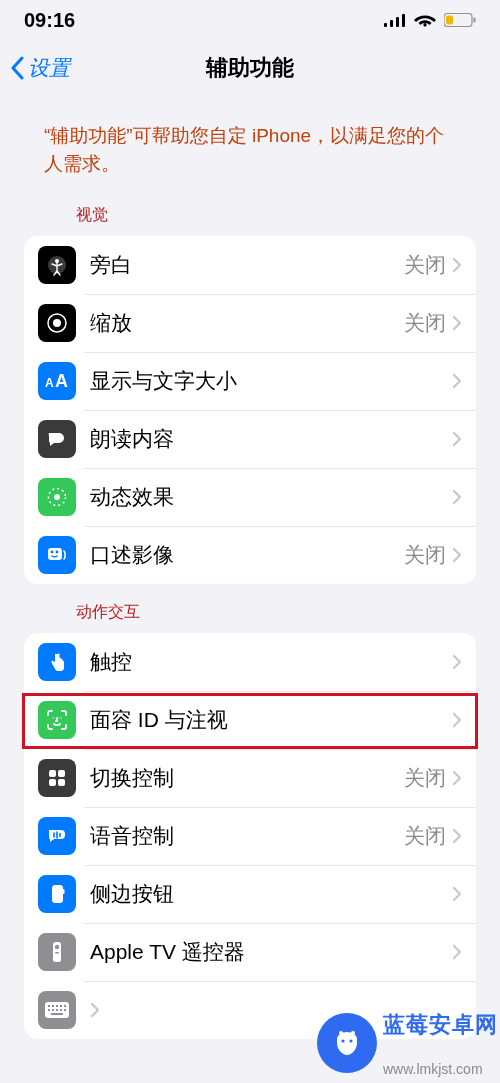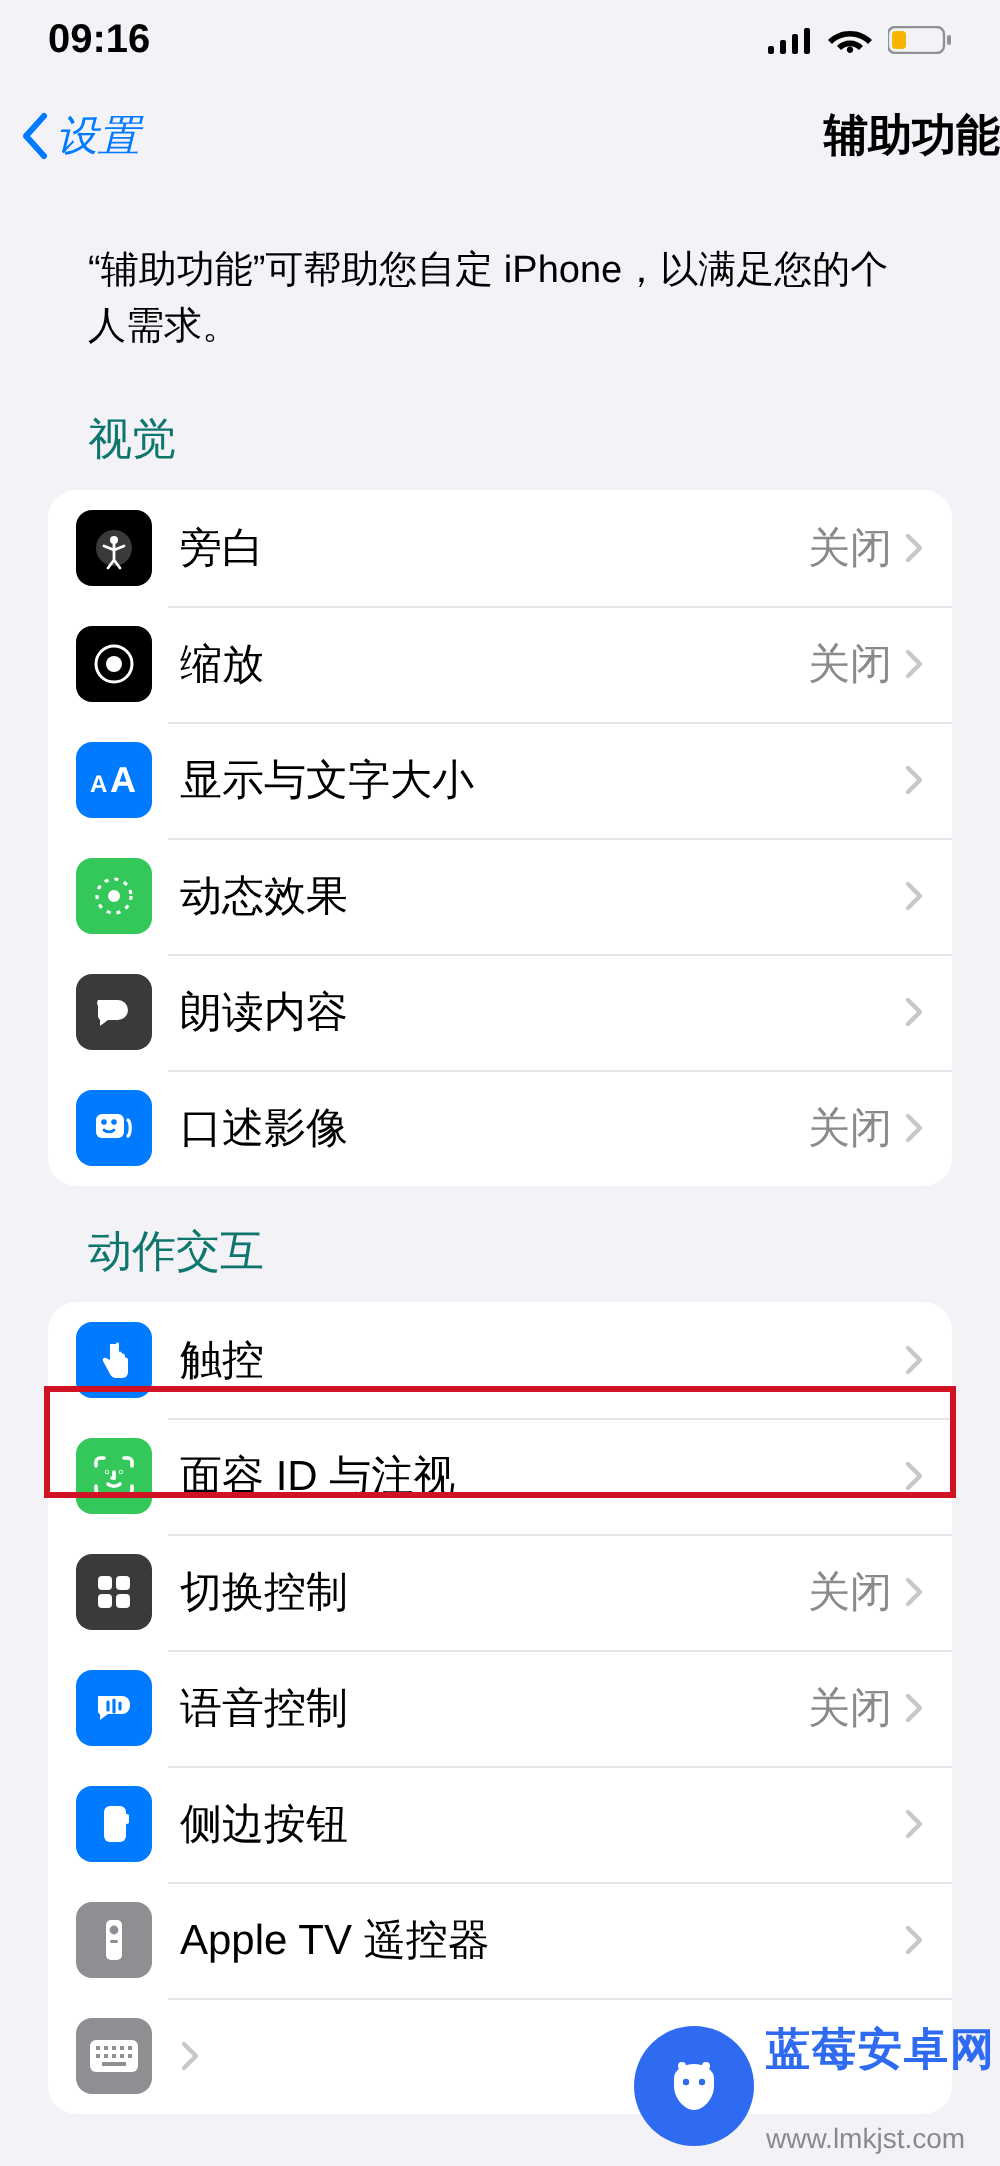--- a/index.html
+++ b/index.html
@@ -25,33 +25,33 @@
 
   
   .nav-header {
     display:flex; align-items:center; height:56px; position:relative;
   }
   .back-area { display:flex; align-items:center; color:#007aff; font-size:21px; padding-left:10px;font-style:italic; }
   .back-chevron {
     width:14px; height:24px; display:inline-block; margin-right:4px;
   }
   .nav-title {
-    position:absolute; left:0; right:0; text-align:right;
+    position:absolute; left:0; right:0; text-align:center;
     font-size:22px; font-weight:600;
     pointer-events:none;
   }
 
   .content { padding:0 0 0 0; }
 
   .intro {
-    color:#000000; font-size:19px; padding:26px 44px 10px 44px; line-height:1.45;
+    color:#c2410c; font-size:19px; padding:26px 44px 10px 44px; line-height:1.45;
   }
 
   .group-header {
-    color:#0f766e; font-size:22px; padding:18px 44px 10px 44px;
+    color:#b91c1c; font-size:16px; padding:18px 44px 10px 44px;margin-left:32px;
   }
 
   .group {
     margin:0 24px;
     background:#fff;
     border-radius:14px;
     overflow:hidden;
   }
   .row {
     display:flex; align-items:center;
@@ -187,41 +187,41 @@
       </div>
       <span class="label">显示与文字大小</span>
       <span class="chevron">
           <svg width="10" height="16" viewBox="0 0 10 16">
             <path d="M2 2 L8 8 L2 14" stroke="#c7c7cc" stroke-width="2.2" fill="none" stroke-linecap="round" stroke-linejoin="round"></path>
           </svg>
         </span>
     </div>
 
     <div class="row">
+      <div class="icon-wrap" style="background:#3a3a3c">
+        <svg width="24" height="24" viewBox="0 0 24 24">
+            <path d="M4 6h10a5 5 0 0 1 5 5v0a5 5 0 0 1-5 5H9l-4 3v-3a3 3 0 0 1-1-2V9a3 3 0 0 1 0-3z" fill="#fff"></path>
+          </svg>
+      </div>
+      <span class="label">朗读内容</span>
+      <span class="chevron">
+          <svg width="10" height="16" viewBox="0 0 10 16">
+            <path d="M2 2 L8 8 L2 14" stroke="#c7c7cc" stroke-width="2.2" fill="none" stroke-linecap="round" stroke-linejoin="round"></path>
+          </svg>
+        </span>
+    </div>
+
+    <div class="row">
       <div class="icon-wrap" style="background:#34c759">
         <svg width="24" height="24" viewBox="0 0 24 24">
             <circle cx="12" cy="12" r="8.5" fill="none" stroke="#fff" stroke-width="1.6" stroke-dasharray="2 3"></circle>
             <circle cx="12" cy="12" r="3" fill="#fff"></circle>
           </svg>
       </div>
       <span class="label">动态效果</span>
-      <span class="chevron">
-          <svg width="10" height="16" viewBox="0 0 10 16">
-            <path d="M2 2 L8 8 L2 14" stroke="#c7c7cc" stroke-width="2.2" fill="none" stroke-linecap="round" stroke-linejoin="round"></path>
-          </svg>
-        </span>
-    </div>
-
-    <div class="row">
-      <div class="icon-wrap" style="background:#3a3a3c">
-        <svg width="24" height="24" viewBox="0 0 24 24">
-            <path d="M4 6h10a5 5 0 0 1 5 5v0a5 5 0 0 1-5 5H9l-4 3v-3a3 3 0 0 1-1-2V9a3 3 0 0 1 0-3z" fill="#fff"></path>
-          </svg>
-      </div>
-      <span class="label">朗读内容</span>
       <span class="chevron">
           <svg width="10" height="16" viewBox="0 0 10 16">
             <path d="M2 2 L8 8 L2 14" stroke="#c7c7cc" stroke-width="2.2" fill="none" stroke-linecap="round" stroke-linejoin="round"></path>
           </svg>
         </span>
     </div>
 
     <div class="row">
       <div class="icon-wrap" style="background:#007aff">
         <svg width="24" height="24" viewBox="0 0 24 24">

